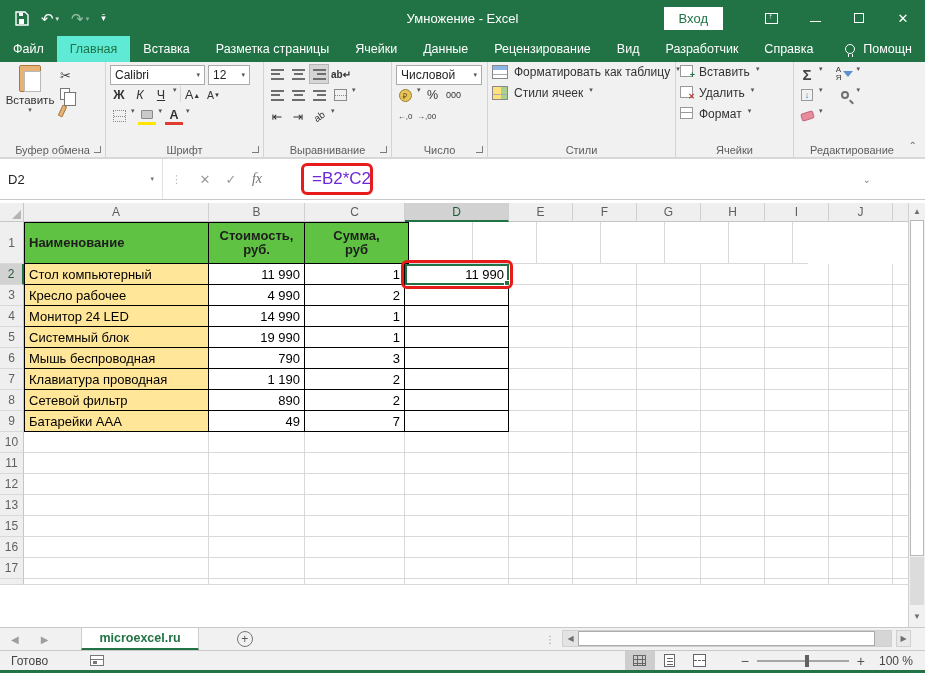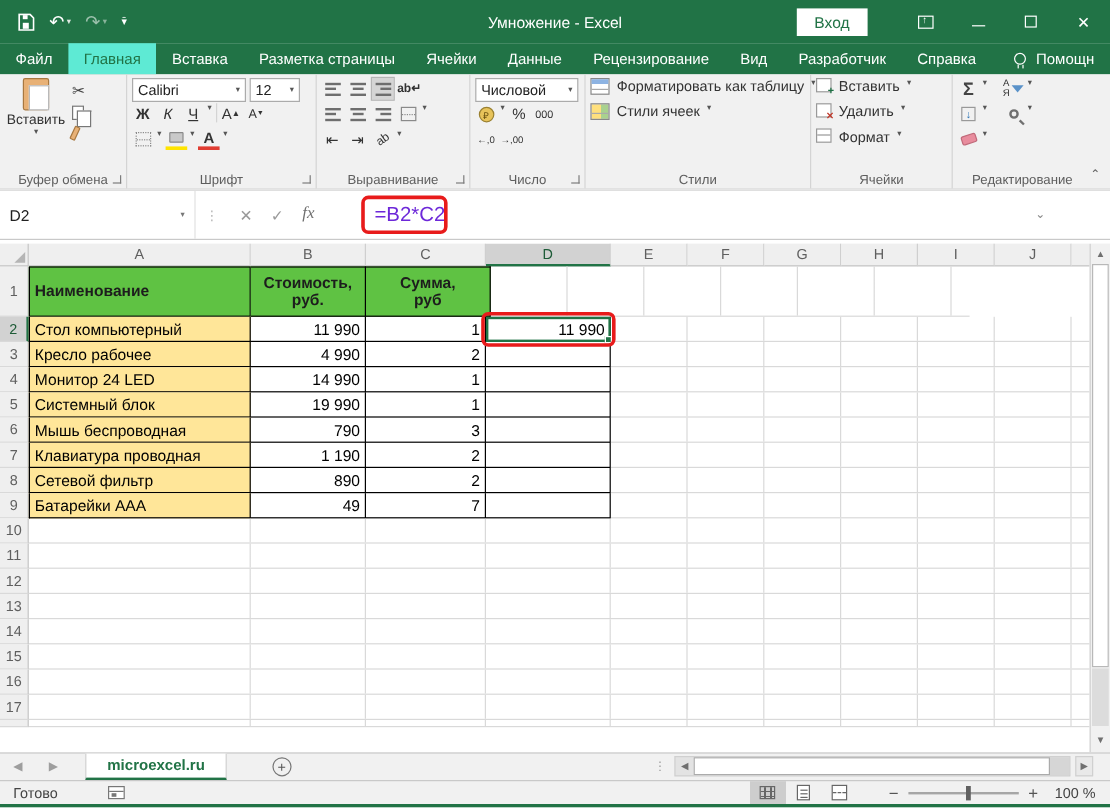--- a/index.html
+++ b/index.html
@@ -115,21 +115,21 @@
   .handle{position:absolute;right:-3px;bottom:-3px;width:6px;height:6px;background:#217346;border:1px solid #fff}
   .redbox.cell{left:401px;top:57px;width:112px;height:29px}
   .vscroll{position:absolute;right:0;top:0;width:17px;height:424px;background:#f1f1f1;border-left:1px solid #d0d0d0}
   .varr{position:absolute;left:0;right:0;height:16px;display:flex;align-items:center;justify-content:center;color:#707070;font-size:8px}
   .vthumb{position:absolute;left:1px;right:1px;top:17px;height:336px;background:#fff;border:1px solid #b8b8b8}
   .vtrack{position:absolute;left:1px;right:1px;top:354px;height:48px;background:#dcdcdc}
 
   
   .sheetbar{position:absolute;top:627px;left:0;right:0;height:23px;background:#f1f1f1;border-top:1px solid #c9c9c9;display:flex;align-items:stretch}
   .snav{display:flex;align-items:center;color:#9e9e9e;font-size:10px;padding:0 11px}
-  .stab{background:#fff;color:#217346;font-weight:bold;font-size:12.5px;padding:0 17px;display:flex;align-items:center;border-left:1px solid #cfcfcf;border-right:1px solid #cfcfcf;border-bottom:2px solid #217346;margin-left:12px}
+  .stab{background:#fff;color:#217346;font-weight:bold;font-size:12.5px;padding:0 17px;display:flex;align-items:center;border-left:1px solid #cfcfcf;border-right:1px solid #cfcfcf;border-bottom:2px solid #217346;margin-left:22px}
   .addsheet{width:16px;height:16px;border:1px solid #767676;border-radius:50%;color:#565656;font-size:12px;display:flex;align-items:center;justify-content:center;align-self:center;margin-left:38px}
   .hdots{color:#9a9a9a;font-size:10px;letter-spacing:1px;align-self:center;position:absolute;left:545px}
   .hscroll{position:absolute;left:562px;top:630px;width:330px;height:17px;background:#e3e3e3;border:1px solid #d0d0d0;display:flex}
   .harr{width:15px;display:flex;align-items:center;justify-content:center;color:#707070;font-size:8px}
   .hthumb{flex:1;background:#fff;border:1px solid #ababab}
   .htrack{width:16px;background:#d6d6d6}
   .harr2{position:absolute;left:896px;top:630px;width:15px;height:17px;display:flex;align-items:center;justify-content:center;color:#707070;font-size:8px;background:#e9e9e9;border:1px solid #d0d0d0}
 
   
   .statusbar{position:absolute;top:650px;left:0;right:0;height:20px;background:#f1f1f1;border-top:1px solid #c9c9c9;display:flex;align-items:center;font-size:12px;color:#444}
@@ -522,24 +522,20 @@
     </div>
   <div class="grow">
       <div class="rh">12</div>
       <div class="efill"></div>
     </div>
   <div class="grow">
       <div class="rh">13</div>
       <div class="efill"></div>
     </div>
   <div class="grow">
-      <div class="rh">14</div>
-      <div class="efill"></div>
-    </div>
-  <div class="grow">
       <div class="rh">15</div>
       <div class="efill"></div>
     </div>
   <div class="grow">
       <div class="rh">16</div>
       <div class="efill"></div>
     </div>
   <div class="grow">
       <div class="rh">17</div>
       <div class="efill"></div>

